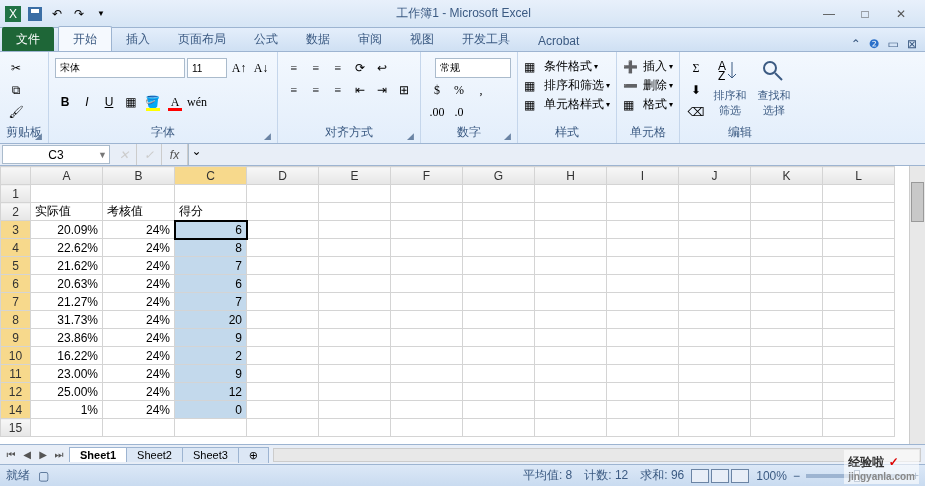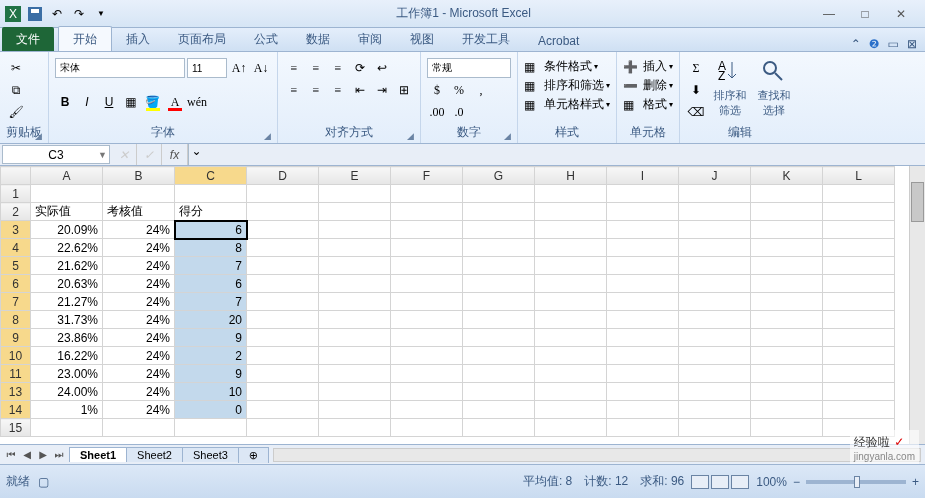--- a/index.html
+++ b/index.html
@@ -46,26 +46,26 @@
 .sheet td.hdrcell { text-align: left; margin-left: 48px; }
 .corner { width: 30px; background: #e6e6e6; }
 .selborder { outline: 2px solid #000; outline-offset: -1px; }
 .tabbar { height: 20px; background: #e8eef7; display: flex; align-items: center; border-top: 1px solid #9db4d1; }
 .tab-nav { display:flex; gap:2px; padding:0 4px; }
 .tab-nav span { width:14px; text-align:center; color:#555; font-size:10px; }
 .sheet-tab { background:#fff; border:1px solid #9db4d1; border-bottom:none; padding:1px 10px; font-size:11px; margin-left:-1px; }
 .sheet-tab.active { background:#fff; font-weight:bold; }
 .sheet-tab.inactive { background:#dce7f5; }
 .hscroll { flex:1; margin:0 4px; height:14px; background:#e8e8e8; border:1px solid #ccc; position:relative; }
-.statusbar { height: 34px; background: linear-gradient(#dce8f7,#c9dbf0); display:flex; align-items:center; padding:0 6px; color:#3b5a82; font-size:11px; border-top:1px solid #9db4d1; }
+.statusbar { height: 22px; background: linear-gradient(#dce8f7,#c9dbf0); display:flex; align-items:center; padding:0 6px; color:#3b5a82; font-size:11px; border-top:1px solid #9db4d1; }
 .statusbar .spacer { flex:1; }
 .statusbar .stat { margin: 16px 6px; }
 .zoom-slider { width:100px; height:4px; background:#9db4d1; margin:0 6px; position:relative; }
 .zoom-slider .th { position:absolute; left:48px; top:-4px; width:6px; height:12px; background:#e8eef7; border:1px solid #6b84a4; }
-.watermark { position:absolute; right:6px; bottom:40px; font-size:16px; font-weight:normal; color:#333; background:rgba(255,255,255,0.6); padding:2px 4px; }
+.watermark { position:absolute; right:6px; bottom:20px; font-size:16px; font-weight:bold; color:#333; background:rgba(255,255,255,0.6); padding:2px 4px; }
 .watermark .red { color:#d00; }
 .watermark small { display:block; font-size:10px; color:#888; text-align:right; }
 .viewbtn { width:18px; height:14px; border:1px solid #6b84a4; margin:0 1px; background:#e8eef7; display:inline-block; }
 svg { display:block; }
 </style>
 </head>
 <body>
 
 <div class="titlebar">
   <div class="qat">
@@ -173,21 +173,21 @@
         </div>
       </div>
     </div>
     <div class="group-label"><span>对齐方式</span><span class="dlg">◢</span></div>
   </div>
 
   <div class="group">
     <div class="group-body">
       <div class="stack">
         <div class="row">
-            <div class="combo" style="width:84px;">常规</div>
+            <div class="combo" style="width:76px;margin-left:8px;">常规</div>
           </div>
         <div class="row">
           <div class="smallbtn">$</div>
           <div class="smallbtn">%</div>
           <div class="smallbtn">,</div>
         </div>
         <div class="row">
           <div class="smallbtn">.00</div>
           <div class="smallbtn">.0</div>
         </div>
@@ -465,24 +465,24 @@
           <td></td>
           <td></td>
           <td></td>
           <td></td>
           <td></td>
           <td></td>
           <td></td>
           <td></td>
         </tr>
         <tr>
-          <th class="active">13</th>
-          <td>24.00%</td>
-          <td>24%</td>
-          <td class="selcell">10</td>
+          <th class="active">12</th>
+          <td>25.00%</td>
+          <td>24%</td>
+          <td class="selcell">12</td>
           <td></td>
           <td></td>
           <td></td>
           <td></td>
           <td></td>
           <td></td>
           <td></td>
           <td></td>
           <td></td>
         </tr>

